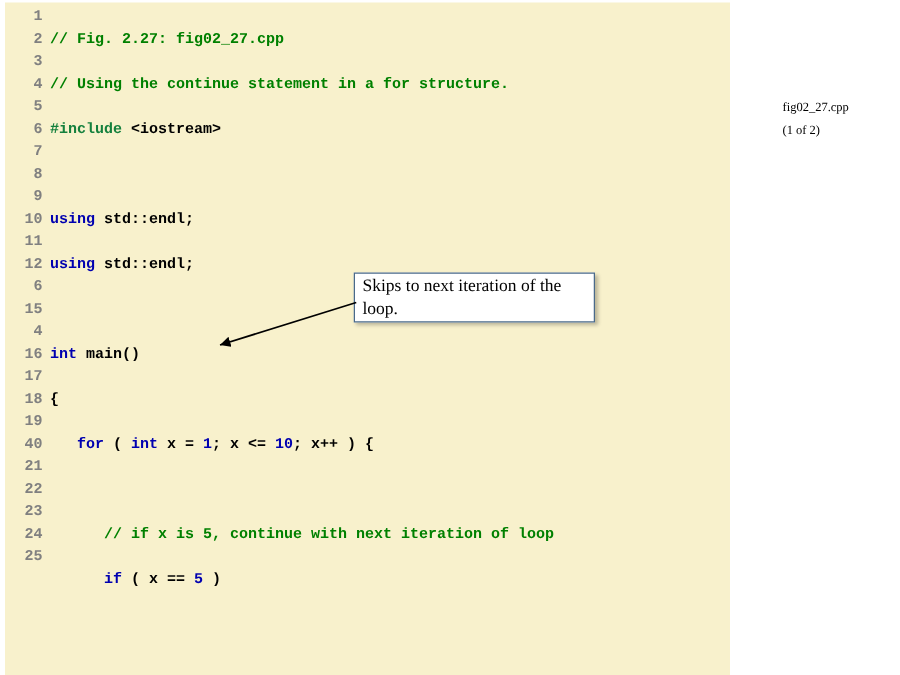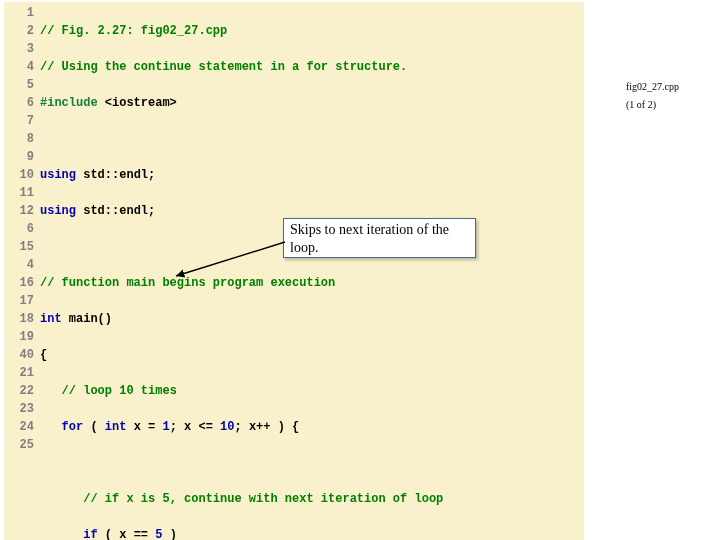--- a/index.html
+++ b/index.html
@@ -109,24 +109,22 @@
     <div>25</div>
   </div>
   <div class="src">
 <div><span class="cmt">// Fig. 2.27: fig02_27.cpp</span></div>
 <div><span class="cmt">// Using the continue statement in a for structure.</span></div>
 <div><span class="pp">#include</span><span> &lt;iostream&gt;</span></div>
 <div></div>
 <div><span class="kw">using</span><span> std::endl;</span></div>
 <div><span class="kw">using</span><span> std::endl;</span></div>
 <div></div>
-<div><span class="cmt">// function main begins program execution</span></div>
 <div><span class="kw">int</span><span> main()</span></div>
 <div><span>{</span></div>
-<div><span>   </span><span class="cmt">// loop 10 times</span></div>
 <div><span>   </span><span class="kw">for</span><span> ( </span><span class="kw">int</span><span> x = </span><span class="num">1</span><span>; x &lt;= </span><span class="num">10</span><span>; x++ ) {</span></div>
 <div></div>
 <div><span>      </span><span class="cmt">// if x is 5, continue with next iteration of loop</span></div>
 <div><span>      </span><span class="kw">if</span><span> ( x == </span><span class="num">5</span><span> )</span></div>
 
 
 
 
 
 

